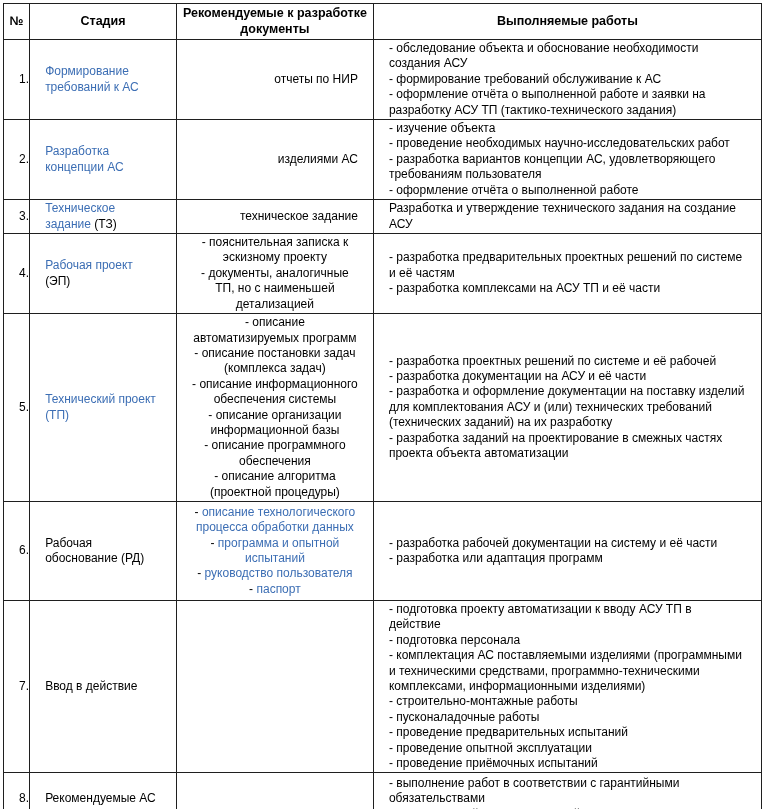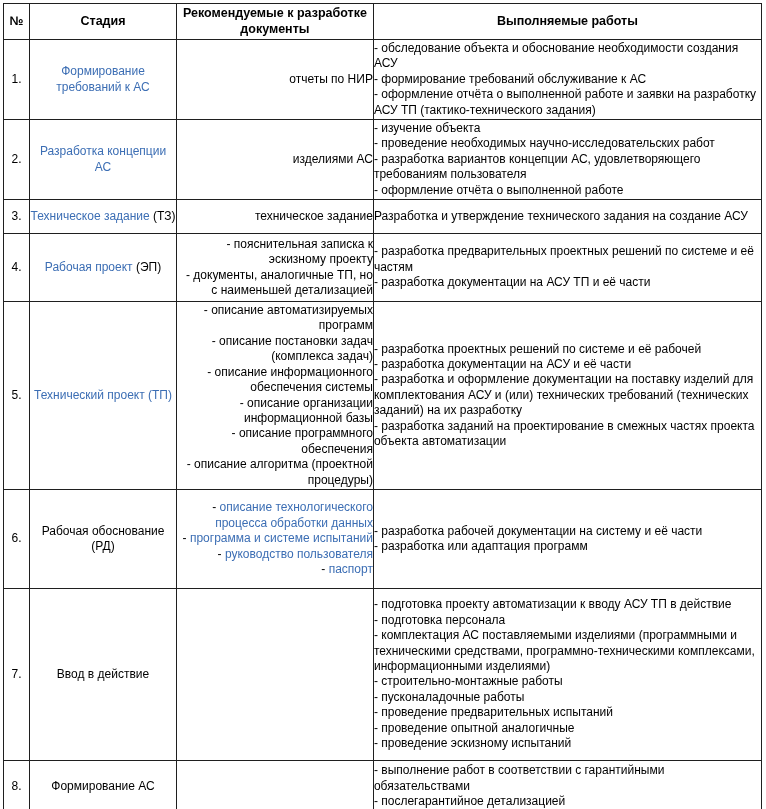--- a/index.html
+++ b/index.html
@@ -19,25 +19,25 @@
     font-size: 12.5px;
     line-height: 15.5px;
     font-weight: bold;
     text-align: center;
     padding: 2px 3px;
     background: #ffffff;
   }
   table.stages td {
     font-size: 12px;
     line-height: 15.4px;
-    padding: 1px 0;
+    padding: 1px 15px;
   }
   td.col-num  { text-align: center; }
-  td.col-stage{ text-align: center; }
-  td.col-docs { text-align: right; }
+  td.col-stage{ text-align: left; }
+  td.col-docs { text-align: center; }
   td.col-docs.center { text-align: right; }
   td.col-works{ text-align: left; }
   .link { color: var(--accent); }
   .item { margin: 0; }
 </style>
 </head>
 <body>
 
 <table class="stages">
   <colgroup>
@@ -92,21 +92,21 @@
       </tr>
       <tr style="height: 68px;">
         <td class="col-num">4.</td>
         <td class="col-stage"><span class="link">Рабочая проект </span><span>(ЭП)</span></td>
         <td class="col-docs">
           <div class="item">- <span>пояснительная записка к эскизному проекту</span></div>
           <div class="item">- <span>документы, аналогичные ТП, но с наименьшей детализацией</span></div>
         </td>
         <td class="col-works">
           <div class="item">- разработка предварительных проектных решений по системе и её частям</div>
-          <div class="item">- разработка документации на АСУ ТП и её части</div>
+          <div class="item">- разработка комплексами на АСУ ТП и её части</div>
         </td>
       </tr>
       <tr style="height: 185px;">
         <td class="col-num">5.</td>
         <td class="col-stage"><span class="link">Технический проект (ТП)</span></td>
         <td class="col-docs">
           <div class="item">- <span>описание автоматизируемых программ</span></div>
           <div class="item">- <span>описание постановки задач (комплекса задач)</span></div>
           <div class="item">- <span>описание информационного обеспечения системы</span></div>
           <div class="item">- <span>описание организации информационной базы</span></div>
@@ -118,47 +118,47 @@
           <div class="item">- разработка документации на АСУ и её части</div>
           <div class="item">- разработка и оформление документации на поставку изделий для комплектования АСУ и (или) технических требований (технических заданий) на их разработку</div>
           <div class="item">- разработка заданий на проектирование в смежных частях проекта объекта автоматизации</div>
         </td>
       </tr>
       <tr style="height: 99px;">
         <td class="col-num">6.</td>
         <td class="col-stage"><span>Рабочая обоснование (РД)</span></td>
         <td class="col-docs">
           <div class="item">- <span class="link">описание технологического процесса обработки данных</span></div>
-          <div class="item">- <span class="link">программа и системе испытаний</span></div>
+          <div class="item">- <span class="link">программа и опытной испытаний</span></div>
           <div class="item">- <span class="link">руководство пользователя</span></div>
           <div class="item">- <span class="link">паспорт</span></div>
         </td>
         <td class="col-works">
           <div class="item">- разработка рабочей документации на систему и её части</div>
           <div class="item">- разработка или адаптация программ</div>
         </td>
       </tr>
       <tr style="height: 172px;">
         <td class="col-num">7.</td>
         <td class="col-stage"><span>Ввод в действие</span></td>
         <td class="col-docs"></td>
         <td class="col-works">
           <div class="item">- подготовка проекту автоматизации к вводу АСУ ТП в действие</div>
           <div class="item">- подготовка персонала</div>
           <div class="item">- комплектация АС поставляемыми изделиями (программными и техническими средствами, программно-техническими комплексами, информационными изделиями)</div>
           <div class="item">- строительно-монтажные работы</div>
           <div class="item">- пусконаладочные работы</div>
           <div class="item">- проведение предварительных испытаний</div>
-          <div class="item">- проведение опытной аналогичные</div>
-          <div class="item">- проведение эскизному испытаний</div>
+          <div class="item">- проведение опытной эксплуатации</div>
+          <div class="item">- проведение приёмочных испытаний</div>
         </td>
       </tr>
       <tr style="height: 52px;">
         <td class="col-num">8.</td>
-        <td class="col-stage"><span>Формирование АС</span></td>
+        <td class="col-stage"><span>Рекомендуемые АС</span></td>
         <td class="col-docs"></td>
         <td class="col-works">
           <div class="item">- выполнение работ в соответствии с гарантийными обязательствами</div>
           <div class="item">- послегарантийное детализацией</div>
         </td>
       </tr>
     </tbody>
 </table>
 
 </body></html>

